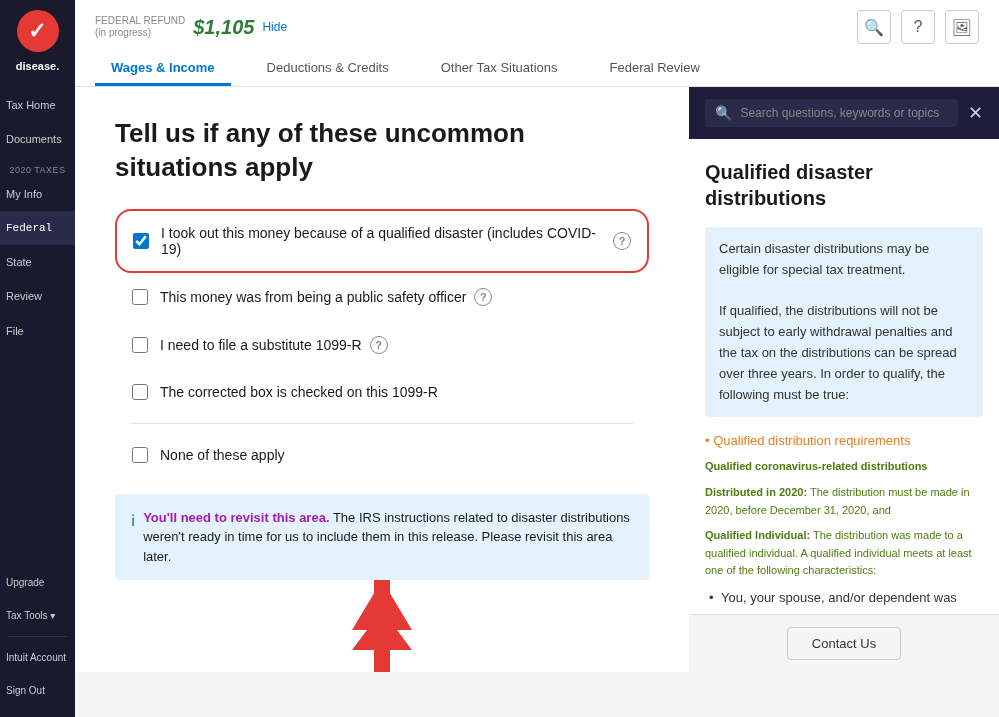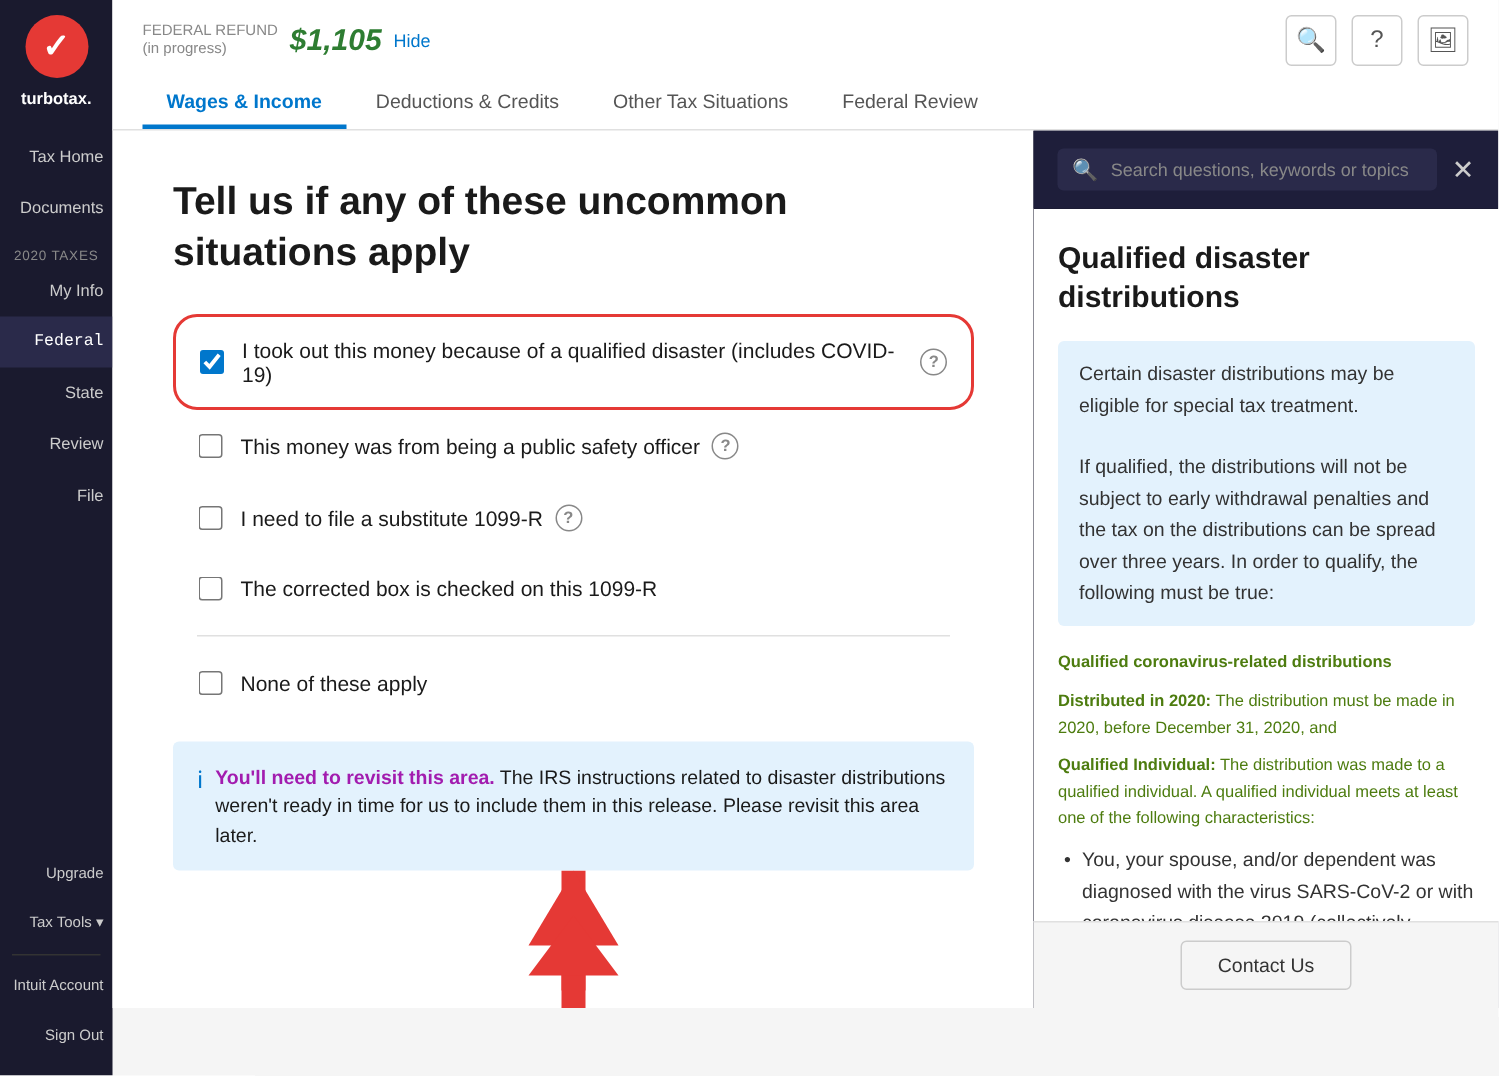--- a/index.html
+++ b/index.html
@@ -39,21 +39,21 @@
     }
     .sidebar-nav {
       width: 100%;
       flex: 1;
     }
     .sidebar-item {
       width: 100%;
       padding: 10px 6px;
       color: #ccc;
       font-size: 11px;
-      text-align: right;
+      text-align: left;
       cursor: pointer;
       line-height: 1.3;
     }
     .sidebar-item.active { background: #2a2a4a; color: white; font-family: Liberation Mono, monospace; }
     .sidebar-section-label {
       color: #888;
       font-size: 9px;
       text-transform: uppercase;
       text-align: center;
       padding: 8px 6px 2px;
@@ -126,21 +126,21 @@
       display: flex;
       align-items: center;
       justify-content: center;
       cursor: pointer;
       background: white;
       font-size: 16px;
       color: #555;
     }
     .topbar-tabs {
       display: flex;
-      gap: 0;
+      gap: 16px;
       align-items: center;
     }
     .topbar-tab {
       padding: 8px 16px;
       font-size: 13px;
       color: #555;
       cursor: pointer;
       border-bottom: 3px solid transparent;
       margin-right: 4px;
     }
@@ -366,21 +366,21 @@
       margin: 0 0 10px 0;
     }
   </style>
 </head>
 <body>
 
 <div class="sidebar">
   <div class="sidebar-logo">
     <span class="sidebar-logo-check">✓</span>
   </div>
-  <div class="sidebar-brand">turbotax.</div>
+  <div class="sidebar-brand">disease.</div>
   <nav class="sidebar-nav">
     <div class="sidebar-item">Tax Home</div>
     <div class="sidebar-item">Documents</div>
     <div class="sidebar-section-label">2020 TAXES</div>
     <div class="sidebar-item">My Info</div>
     <div class="sidebar-item active">Federal</div>
     <div class="sidebar-item">State</div>
     <div class="sidebar-item">Review</div>
     <div class="sidebar-item">File</div>
   </nav>
@@ -492,20 +492,21 @@
       </div>
 
       <div class="right-panel-content">
         <div class="panel-title">Qualified disaster distributions</div>
 
         <div class="panel-info-box">
           Certain disaster distributions may be eligible for special tax treatment.<br><br>
           If qualified, the distributions will not be subject to early withdrawal penalties and the tax on the distributions can be spread over three years. In order to qualify, the following must be true:
         </div>
 
+        <a class="panel-link">Qualified distribution requirements</a>
 
         <div class="panel-text">
           <strong>Qualified coronavirus-related distributions</strong>
         </div>
 
         <div class="panel-text">
           <strong>Distributed in 2020:</strong> The distribution must be made in 2020, before December 31, 2020, and
         </div>
 
         <div class="panel-text">

